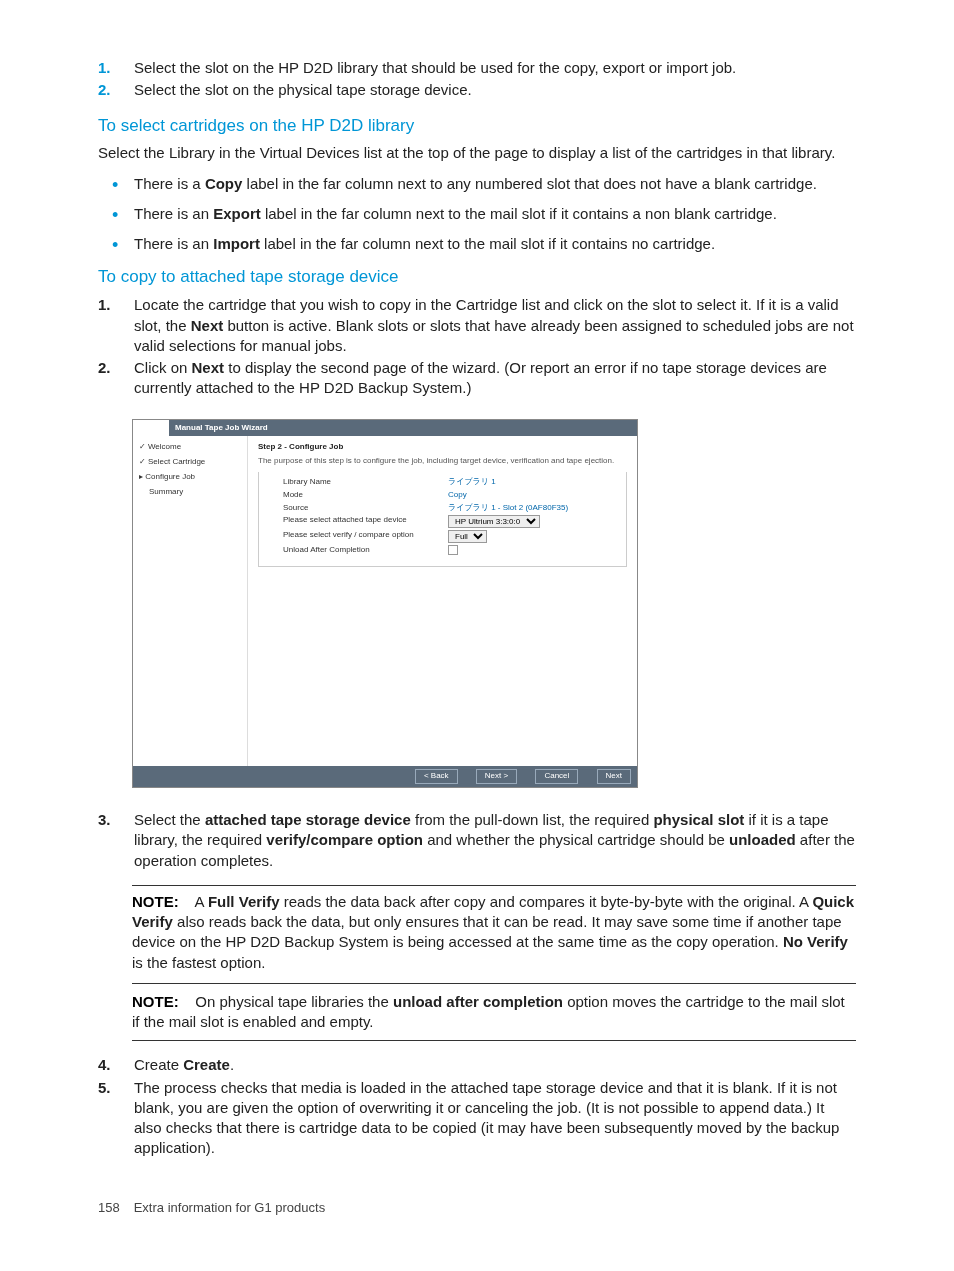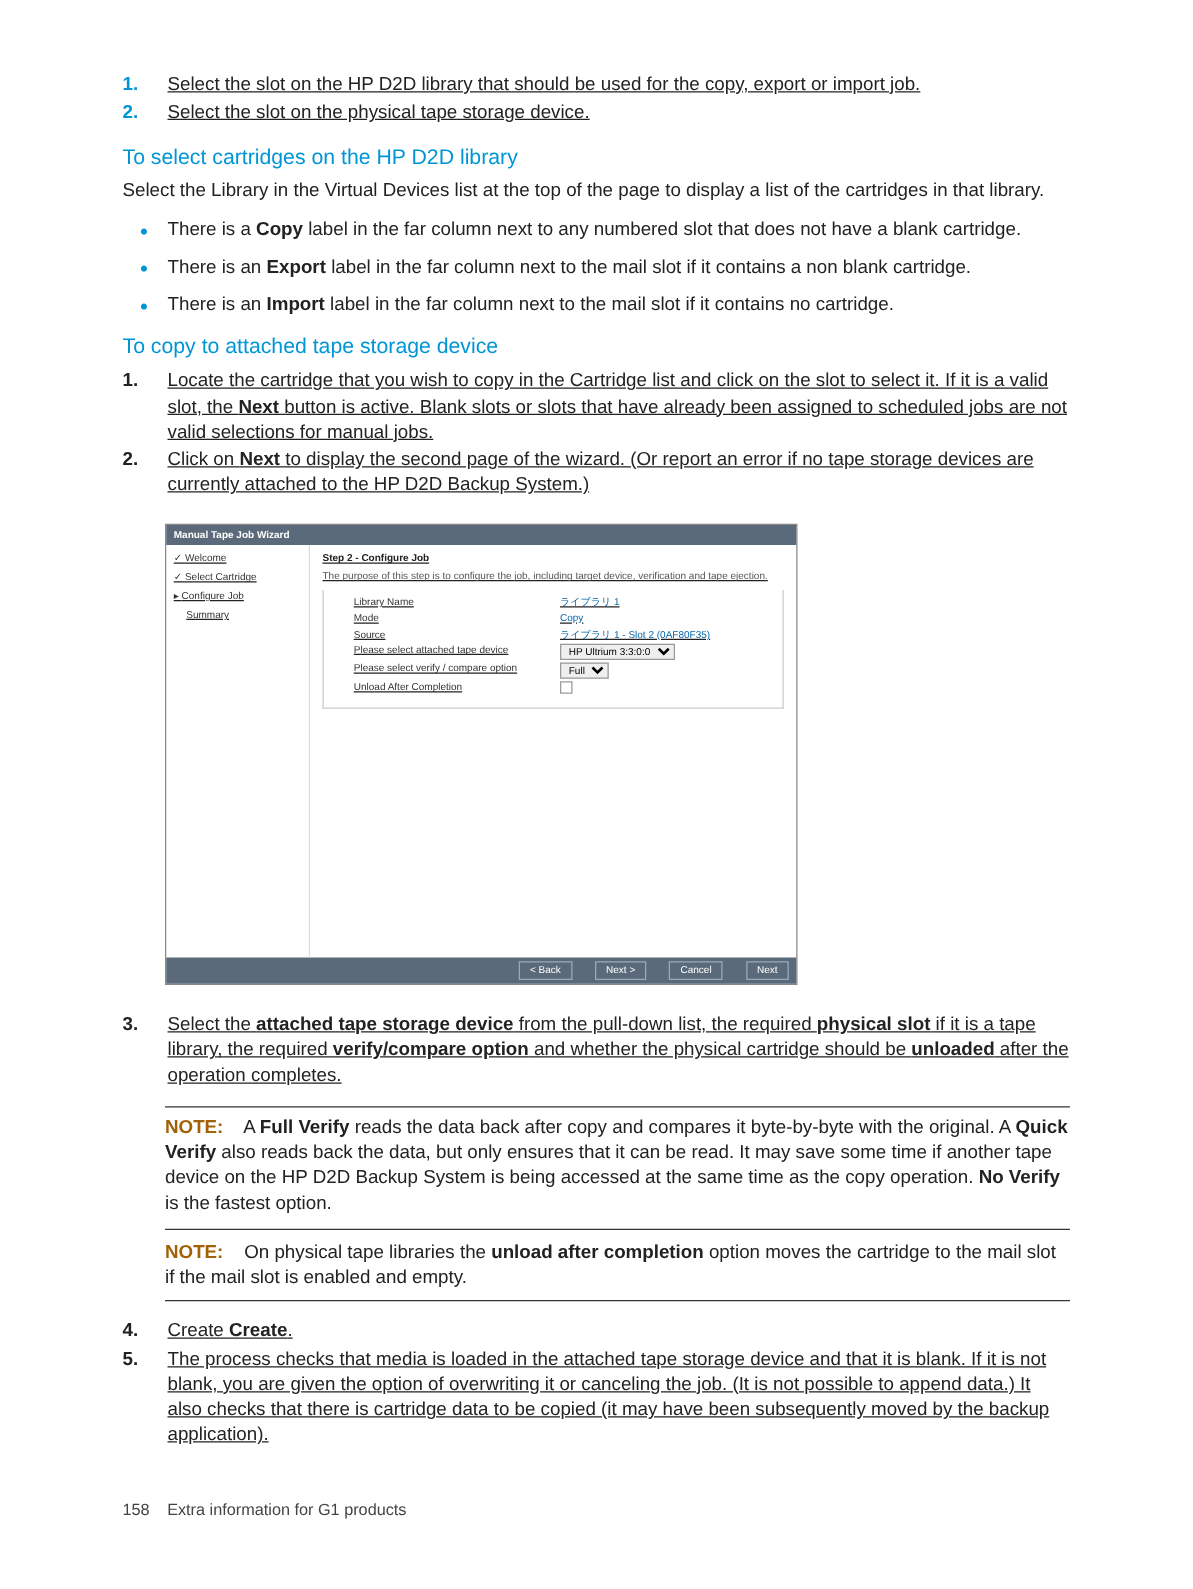--- a/index.html
+++ b/index.html
@@ -1,52 +1,52 @@
 <!DOCTYPE html>
 <html><head>
 <meta charset="utf-8">
 <style>
   * { box-sizing: border-box; margin: 0; padding: 0; }
   body { font-family: Arial, Helvetica, sans-serif; font-size: 15px; color: #222; background: #fff; width: 954px; margin: 0 auto; padding: 58px 98px 40px 98px; line-height: 1.35; }
   .num-list { list-style: none; margin: 0 0 14px 0; }
   .num-list li { display: flex; margin-bottom: 2px; }
   .num-list .num { flex: 0 0 36px; font-weight: bold; }
   .num-list .num.accent { color: #0096d6; }
-  .num-list .txt { flex: 1; text-decoration: underline; }
+  .num-list .txt { flex: 1; }
   .sect-head { color: #0096d6; font-size: 17px; font-weight: normal; margin: 10px 0 6px 0; }
   .para { margin-bottom: 10px; }
   .bullets { list-style: none; margin: 0 0 12px 0; }
   .bullets li { display: flex; margin-bottom: 10px; }
   .bullets .dot { flex: 0 0 36px; color: #0096d6; font-size: 18px; line-height: 1; padding-top: 2px; padding-left: 14px; }
   .bullets .txt { flex: 1; }
   .strong { font-weight: bold; }
   .screenshot { width: 506px; margin: 20px 0 22px 34px; border: 1px solid #888; font-size: 8px; font-family: Arial, sans-serif; background: #fff; }
-  .ss-titlebar { background: #5a6a7a; color: #fff; padding: 3px 6px; font-weight: bold; }
-  .ss-body { display: flex; min-height: 330px; text-decoration: underline; }
+  .ss-titlebar { background: #5a6a7a; color: #fff; padding: 3px 6px; font-weight: bold; margin-left: 36px; }
+  .ss-body { display: flex; min-height: 330px; }
   .ss-side { width: 115px; border-right: 1px solid #ddd; padding: 6px 6px; }
   .ss-side-item { margin-bottom: 4px; color: #333; }
   .ss-side-item.active::before { content: "✓ "; }
   .ss-side-item.arrow::before { content: "▸ "; }
   .ss-side-item.indent { padding-left: 10px; }
   .ss-main { flex: 1; padding: 6px 10px; }
   .ss-step { font-weight: bold; margin-bottom: 3px; }
   .ss-desc { color: #555; margin-bottom: 5px; }
   .ss-panel-hd { background: #5a6a7a; color: #fff; padding: 3px 6px; font-weight: bold; }
   .ss-panel-body { border: 1px solid #ccc; border-top: none; padding: 4px 8px 6px 24px; }
   .ss-row { display: flex; padding: 1px 0; }
   .ss-row .lbl { flex: 0 0 165px; color: #333; }
   .ss-row .val { flex: 1; color: #0066aa; }
   .ss-select { font-size: 8px; border: 1px solid #999; padding: 0 2px; }
   .ss-check { width: 10px; height: 10px; border: 1px solid #999; display: inline-block; }
   .ss-footer { background: #5a6a7a; padding: 3px 6px; text-align: right; }
   .ss-btn { display: inline-block; background: #5a6a7a; border: 1px solid #9ab; color: #fff; font-size: 8px; padding: 1px 8px; margin-left: 16px; }
   .note-block { border-top: 1px solid #333; border-bottom: 1px solid #333; padding: 6px 0 8px 0; margin: 10px 0 14px 34px; }
   .note-block .note-p { text-indent: 0; margin-bottom: 0; }
   .note-block .note-p.sep { margin-top: 10px; padding-top: 8px; border-top: 1px solid #333; }
-  .note-label { color: #a16207; font-weight: bold; margin-top: 35px; }
+  .note-label { color: #000000; font-weight: bold; margin-top: 35px; }
   .footer { margin-top: 40px; font-size: 13px; color: #444; }
   .footer .pg { margin-right: 14px; }
 </style>
 </head>
 <body>
 
 <ol class="num-list">
   <li>
       <span class="num accent">1.</span>
       <span class="txt">Select the slot on the HP D2D library that should be used for the copy, export or import job.</span>

